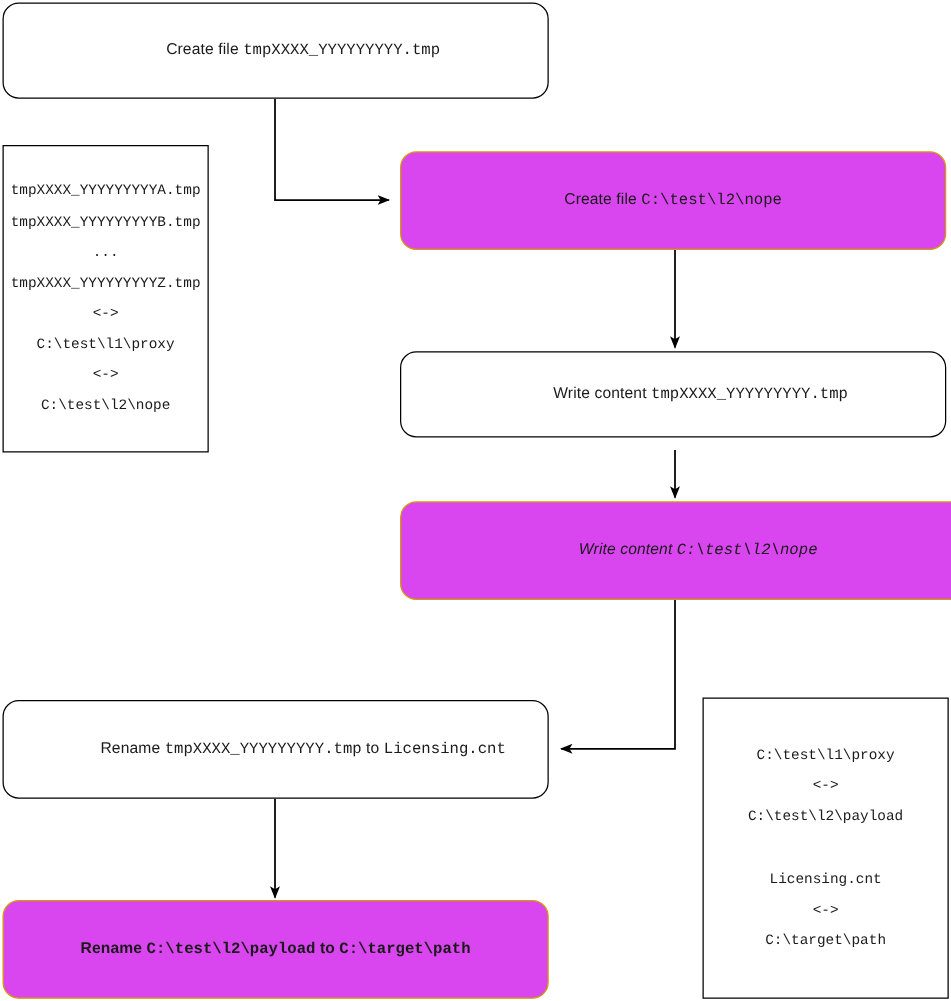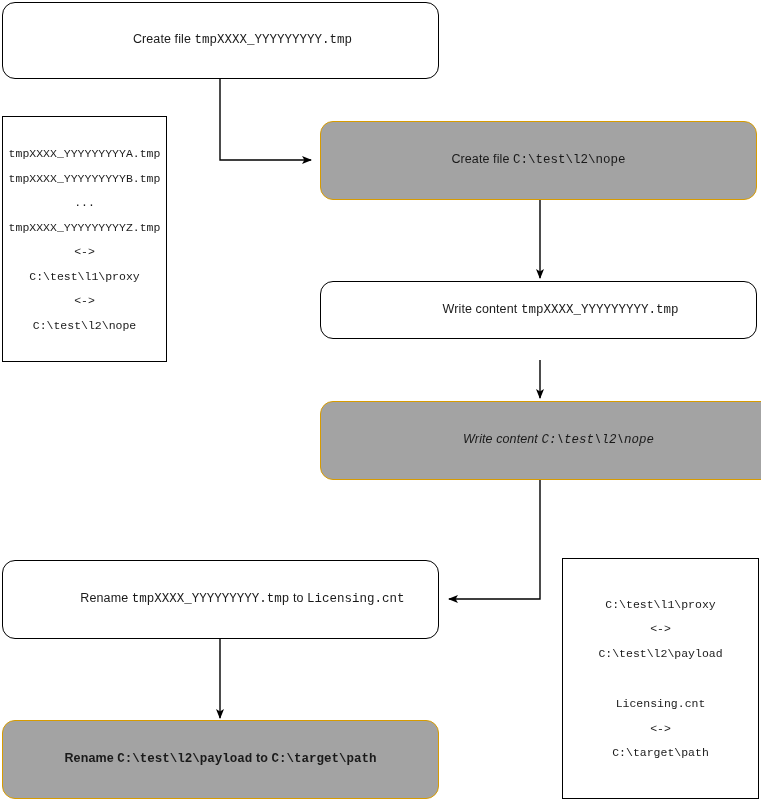--- a/index.html
+++ b/index.html
@@ -35,21 +35,21 @@
   }
   .node.proc {
     border: 1.2px solid #000000;
     border-radius: 13px;
     background: #ffffff;
     padding-left: 44px;
   }
   .node.proc-hl {
     border: 1.4px solid #d79b00;
     border-radius: 13px;
-    background: #a3a3a3;
+    background: #d946ef;
   }
   .node.listbox {
     border: 1.2px solid #000000;
     border-radius: 0;
     background: #ffffff;
     display: block;
     padding: 0;
   }
   .label {
     font-family: "Liberation Sans", sans-serif;
@@ -129,21 +129,21 @@
       <div class="list-line">&lt;-&gt;</div>
       <div class="list-line gap"></div>
       <div class="list-line">C:\test\l2\nope</div>
     </div>
   </div>
 
   <div class="node proc-hl" style="left:320px; top:121px; width:437px; height:79px;">
     <span class="label"><span>Create file </span><span class="mono">C:\test\l2\nope</span></span>
   </div>
 
-  <div class="node proc" style="left:320px; top:281px; width:437px; height:58px;">
+  <div class="node proc" style="left:320px; top:281px; width:437px; height:69px;">
     <span class="label"><span>Write content </span><span class="mono">tmpXXXX_YYYYYYYYY.tmp</span></span>
   </div>
 
   <div class="node proc-hl" style="left:320px; top:401px; width:477px; height:79px;font-style:italic;">
     <span class="label"><span>Write content </span><span class="mono">C:\test\l2\nope</span></span>
   </div>
 
   <div class="node proc" style="left:2px; top:560px; width:437px; height:79px;">
     <span class="label"><span>Rename </span><span class="mono">tmpXXXX_YYYYYYYYY.tmp</span><span> to </span><span class="mono">Licensing.cnt</span></span>
   </div>

